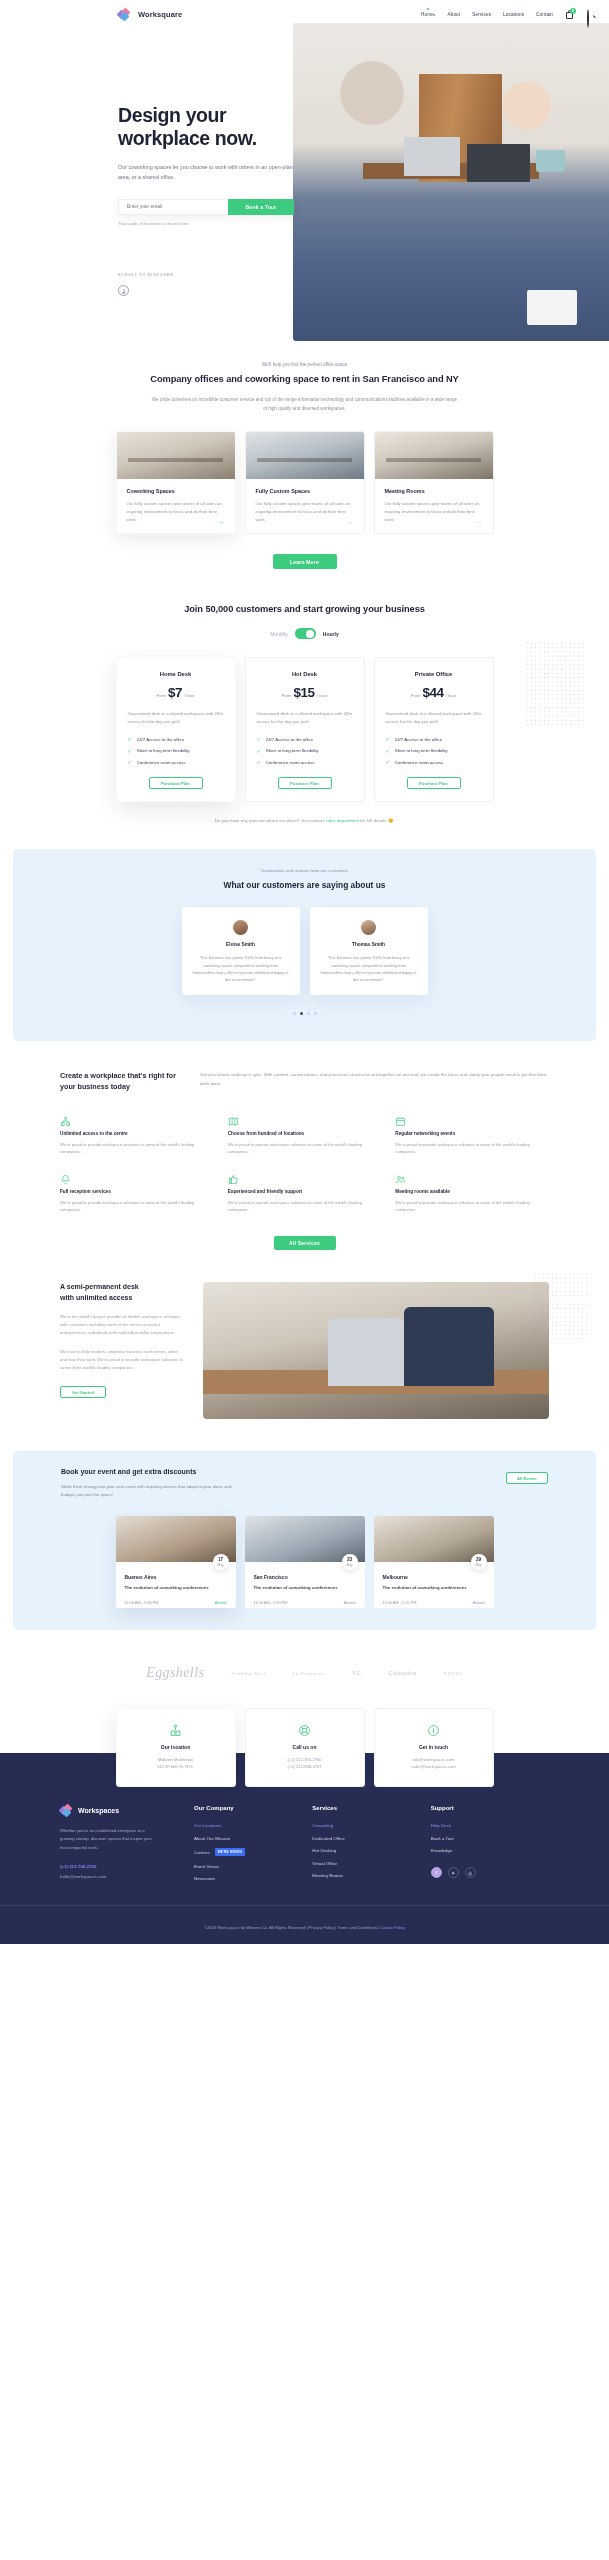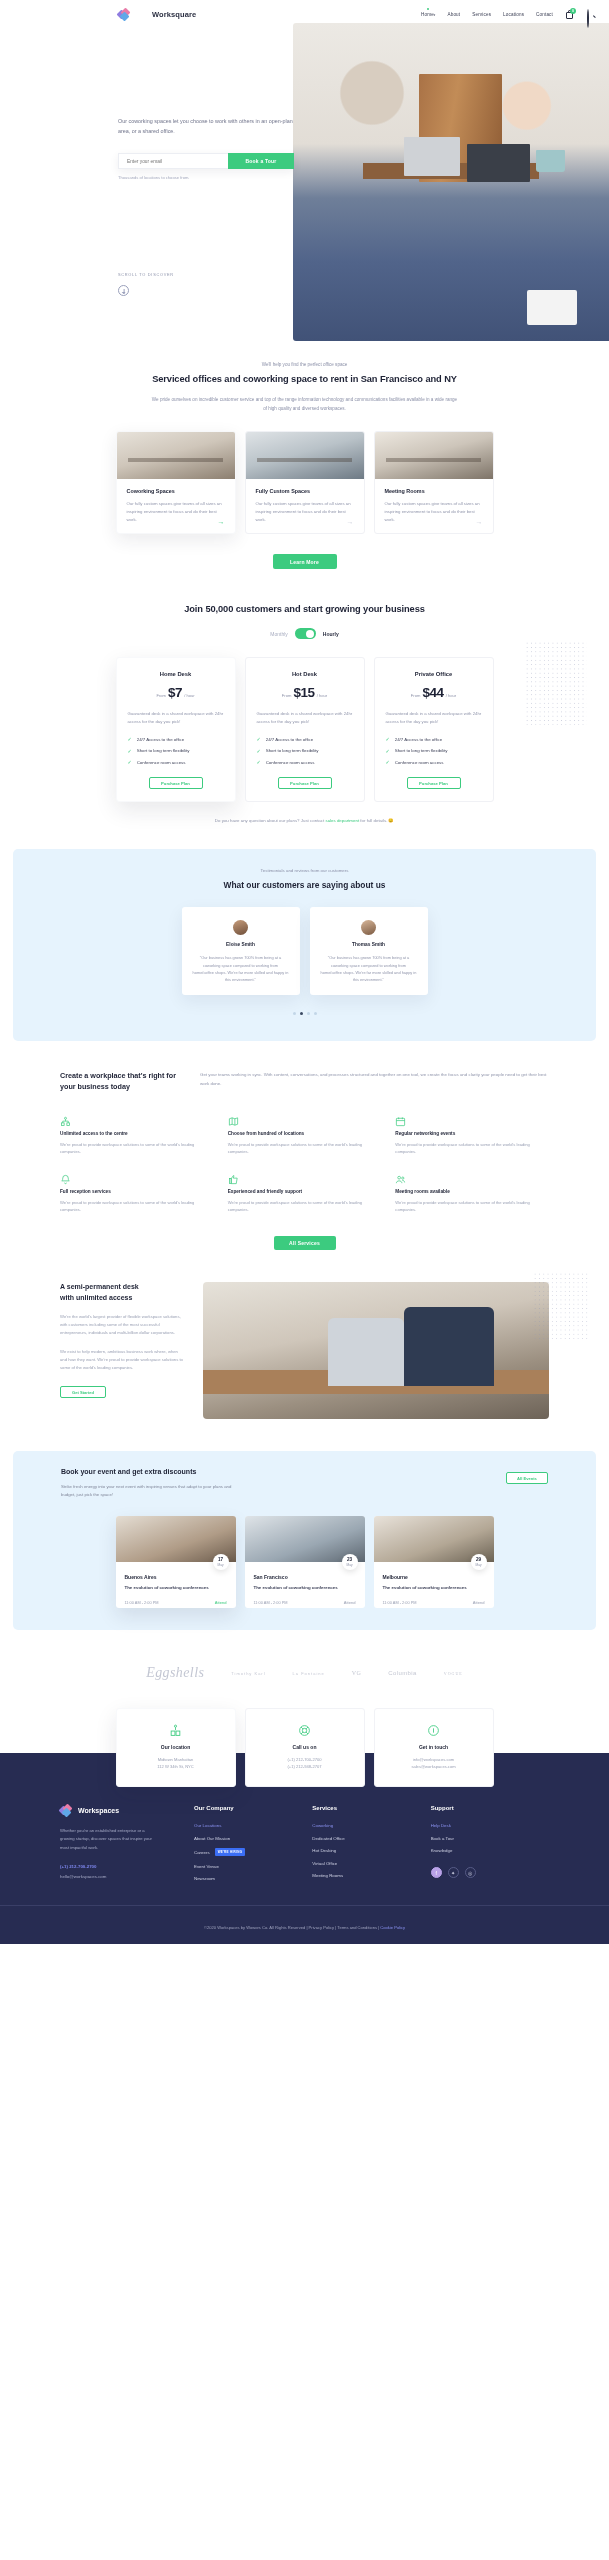--- a/index.html
+++ b/index.html
@@ -12,21 +12,21 @@
     overflow-x:hidden;
     -webkit-font-smoothing:antialiased;
   }
   .page { width:609px; position:relative; }
 
   
   .header {
     position:absolute; top:0; left:0; width:609px; height:28px;
     display:flex; align-items:center; z-index:30;
   }
-  .brand { display:flex; align-items:center; gap:20px; margin-left:118px; }
+  .brand { display:flex; align-items:center; gap:6px; margin-left:118px; }
   .logo-mark { width:14px; height:11px; position:relative; }
   .logo-mark i { position:absolute; width:7px; height:7px; border-radius:1px; transform:rotate(45deg); }
   .logo-mark i:nth-child(1){ background:#8f7ce0; left:0; top:2px; }
   .logo-mark i:nth-child(2){ background:#e87ba8; left:4px; top:0px; }
   .logo-mark i:nth-child(3){ background:#5fa8e8; left:3px; top:4px; }
   .brand-name { font-size:7.5px; font-weight:700; letter-spacing:.1px; color:#2b2f42; }
   .nav { margin-left:auto; display:flex; align-items:center; gap:12px; margin-right:14px; }
   .nav a { font-size:4.6px; color:#3d4156; text-decoration:none; letter-spacing:.15px; position:relative; }
   .nav a.has-dot::before {
     content:""; position:absolute; top:-4px; left:6px; width:2px; height:2px; border-radius:50%; background:#3ccb7f;
@@ -283,38 +283,41 @@
       <div class="ph">
           <div class="panel"></div>
           <div class="desk"></div>
           <div class="lap1"></div>
           <div class="lap2"></div>
           <div class="cup"></div>
           <div class="stool"></div>
         </div>
     </div>
     <div class="hero-content">
+      <h1 class="hero-h1">
+        <span>Design your</span><br><span>workplace now.</span>
+      </h1>
       <p class="hero-sub">Our coworking spaces let you choose to work with others in an open-plan area, or a shared office.</p>
       <div class="hero-form">
         <input type="text" placeholder="Enter your email" style="">
         <button>Book a Tour</button>
       </div>
       <div class="hero-note">Thousands of locations to choose from.</div>
     </div>
     <div class="scroll-box">
       <div class="scroll-label">SCROLL TO DISCOVER</div>
       <div class="scroll-circ">
           <span class="arr"></span>
         </div>
     </div>
   </div>
 
   <div style="padding-top:10px;">
     <div class="sec-eyebrow">We'll help you find the perfect office space</div>
-    <div class="sec-title">Serviced offices and coworking space to rent in San Francisco and NY</div>
+    <div class="sec-title">Company offices and coworking space to rent in San Francisco and NY</div>
     <div class="sec-lead">We pride ourselves on incredible customer service and top of the range information technology and communications facilities available in a wide range of high quality and diversed workspaces.</div>
     <div class="svc-grid">
       <div class="svc-card shadow">
         <div class="svc-photo p1"></div>
         <div class="svc-body">
           <div class="svc-title">Coworking Spaces</div>
           <div class="svc-text">Our fully custom spaces give teams of all sizes an inspiring environment to focus and do their best work.</div>
           <div class="svc-arrow green">→</div>
         </div>
       </div>

